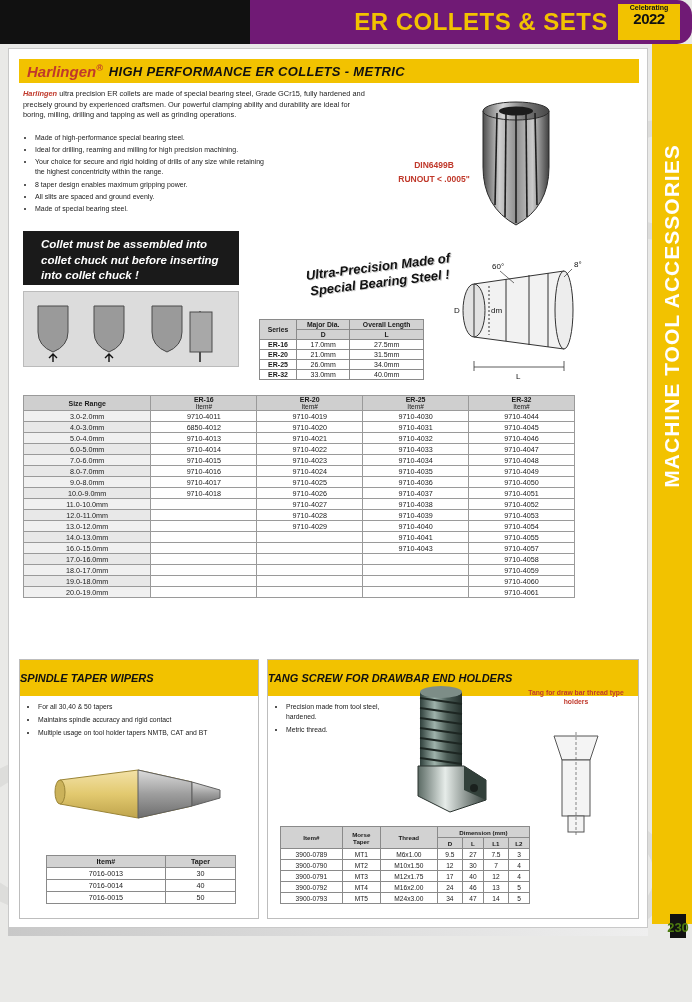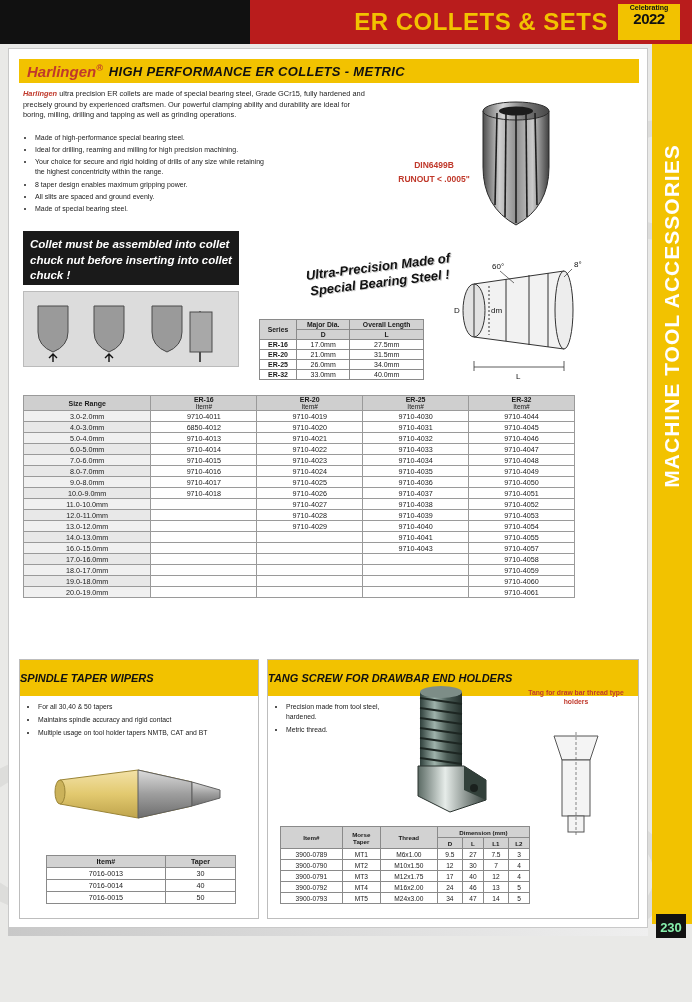--- a/index.html
+++ b/index.html
@@ -12,21 +12,22 @@
     overflow: hidden;
     position: relative;
   }
   .page {
     position: absolute; inset: 0;
     background: #e9e9e7;
   }
   
   .topbar {
     position: absolute; left:0; top:0; width:692px; height:44px;
-    background:#b91c1c;
+    background:#701a75;
+    border-radius:15px;
   }
   .topbar .title {
     position:absolute; right:84px; top:8px;
     color:#f2c200; font-size:24px; font-weight:bold; letter-spacing:.5px;
     font-family:"Liberation Sans", sans-serif;
   }
   .celebrate {
     position:absolute; right:12px; top:4px; width:62px; height:36px;
     background:#f2c200; color:#111; font-size:7px; text-align:center;
     line-height:1.05; padding-top:0; font-weight:bold;
@@ -41,22 +42,22 @@
     position:absolute; right:0; top:44px; width:40px; height:880px;
     background:#f2c200;
   }
   .rightbar .vtext {
     position:absolute; left:-215px; top:260px; width:470px;
     transform: rotate(-90deg);
     text-align:center; font-size:21px; font-weight:bold; color:#ffffff;
     letter-spacing:1px; white-space:nowrap;
   }
   .pagenum {
-    position:absolute; right:6px; bottom:62px; width:30px; height:26px;
-    background:#111; color:#86efac; font-size:13px; font-weight:bold;
+    position:absolute; right:6px; bottom:62px; width:16px; height:26px;
+    background:#111; color:#4d7c0f; font-size:13px; font-weight:bold;
     display:flex; align-items:center; justify-content:center;
   }
   
   .sheet {
     position:absolute; left:8px; top:48px; width:640px; height:880px;
     background:#ffffff; border:1px solid #c9c9c9;
   }
   
   .yellowhead {
     position:absolute; left:10px; top:10px; width:620px; height:24px;
@@ -91,21 +92,21 @@
     line-height:1.6;
   }
   
   .colletphoto{
     position:absolute; left:452px; top:48px; width:110px; height:140px;
   }
   
   .callout {
     position:absolute; left:14px; top:182px; width:216px; height:54px;
     background:#1a1a1a; color:#fff; font-style:italic; font-weight:bold;
-    font-size:11.5px; line-height:1.35; padding:6px 7px;
+    font-size:11.5px; line-height:1.35; padding:6px 18px;
   }
   
   .asmbox{
     position:absolute; left:14px; top:242px; width:216px; height:76px;
     background:#d9d9d9; border:1px solid #bbb;
   }
   
   .ultra{
     position:absolute; left:255px; top:210px; width:230px;
     transform: rotate(-7deg);

